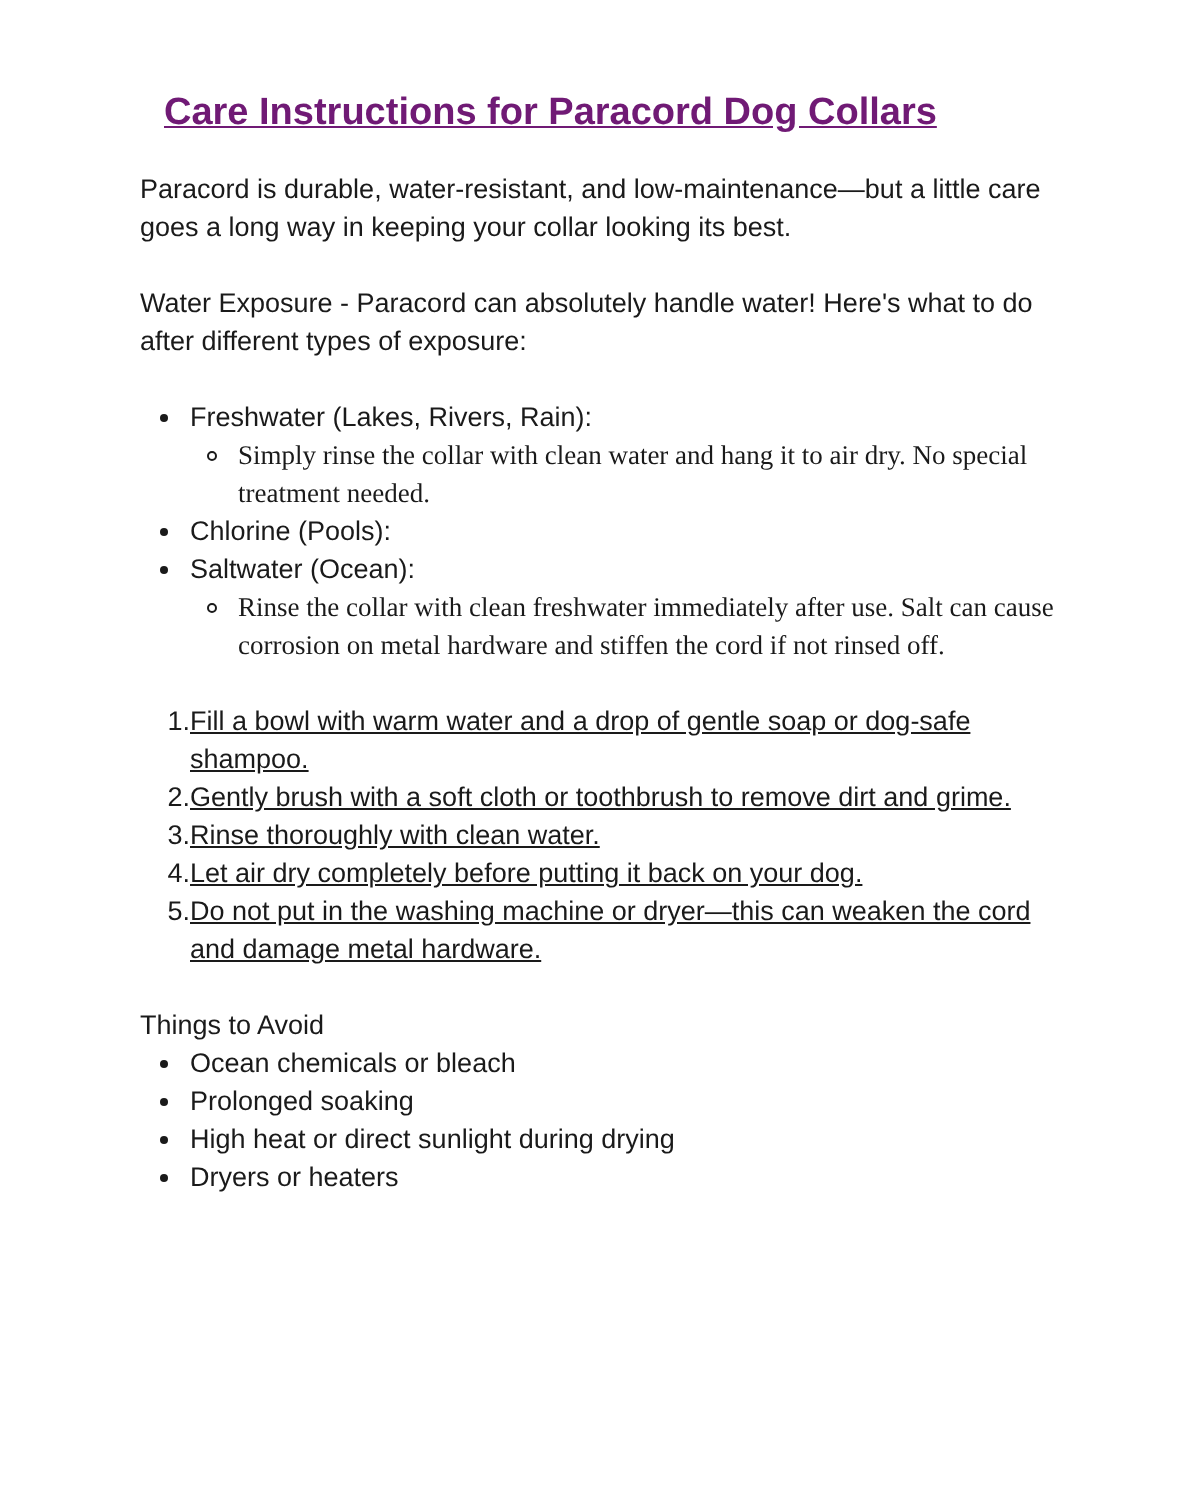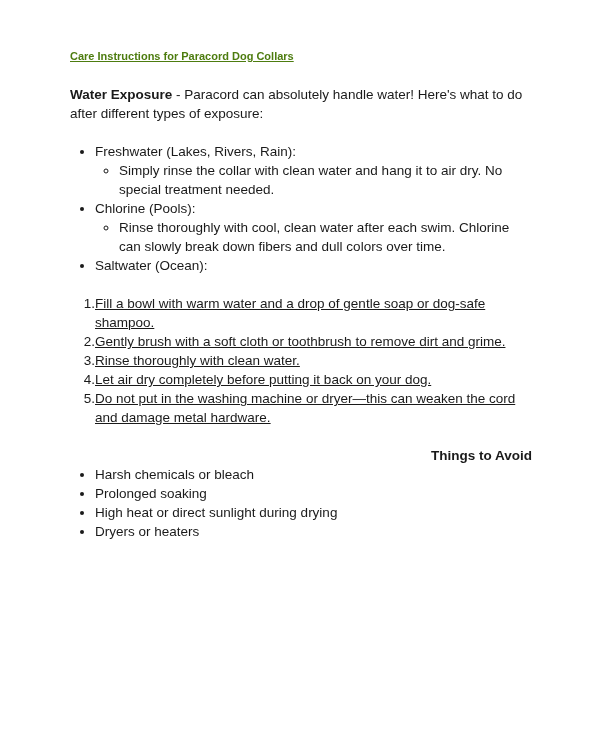--- a/index.html
+++ b/index.html
@@ -16,46 +16,46 @@
   }
   .doc {
     box-sizing: border-box;
     padding: 47px 68px 0 70px;
     font-family: "Liberation Sans", "DejaVu Sans", sans-serif;
     font-size: 13.5px;
     line-height: 19px;
     color: #1a1a1a;
   }
   .doc-title {
-    font-size: 11px;
+    font-size: 19px;
     line-height: 19px;
     font-weight: bold;
     text-decoration: underline;
-    margin: 0 0 19px 0;
-    color: #4d7c0f;
+    margin: 0 0 19px 12px;
+    color: #701a75;
   }
   p {
     margin: 19px 0;
   }
   .b {
-    font-weight: bold;
-    text-align: right;
+    font-weight: normal;
   }
   ul.top-list {
     margin: 0 0;
     padding-left: 25px;
     list-style: disc;
   }
   ul.top-list > li {
     margin: 0;
   }
   ul.sub-list {
     margin: 0;
     padding-left: 24px;
     list-style: circle;
+    font-family: Liberation Serif, serif;
   }
   ol.steps {
     margin: 19px 0;
     padding-left: 25px;
     list-style: none;
     counter-reset: step;
   }
   ol.steps > li {
     position: relative;
     counter-increment: step;
@@ -76,53 +76,54 @@
   }
 </style>
 </head>
 <body>
 
 <div class="page">
   <div class="doc">
 
     <h1 class="doc-title">Care Instructions for Paracord Dog Collars</h1>
 
+    <p>Paracord is durable, water-resistant, and low-maintenance—but a little care goes a long way in keeping your collar looking its best.</p>
 
     <p><span class="b">Water Exposure</span><span> - Paracord can absolutely handle water! Here's what to do after different types of exposure:</span></p>
 
     <ul class="top-list">
       <li>
         <span>Freshwater (Lakes, Rivers, Rain):</span>
         <ul class="sub-list">
           <li>Simply rinse the collar with clean water and hang it to air dry. No special treatment needed.</li>
         </ul>
       </li>
       <li>
         <span>Chlorine (Pools):</span>
-        <ul class="sub-list">
-          <li>Rinse thoroughly with cool, clean water after each swim. Chlorine can slowly break down fibers and dull colors over time.</li>
-        </ul>
       </li>
       <li>
         <span>Saltwater (Ocean):</span>
+        <ul class="sub-list">
+          <li>Rinse the collar with clean freshwater immediately after use. Salt can cause corrosion on metal hardware and stiffen the cord if not rinsed off.</li>
+        </ul>
       </li>
     </ul>
 
 
     <ol class="steps">
       <li>Fill a bowl with warm water and a drop of gentle soap or dog-safe shampoo.</li>
       <li>Gently brush with a soft cloth or toothbrush to remove dirt and grime.</li>
       <li>Rinse thoroughly with clean water.</li>
       <li>Let air dry completely before putting it back on your dog.</li>
       <li>Do not put in the washing machine or dryer—this can weaken the cord and damage metal hardware.</li>
     </ol>
 
     <p class="b avoid-heading">Things to Avoid</p>
 
     <ul class="avoid-list">
-      <li>Harsh chemicals or bleach</li>
+      <li>Ocean chemicals or bleach</li>
       <li>Prolonged soaking</li>
       <li>High heat or direct sunlight during drying</li>
       <li>Dryers or heaters</li>
     </ul>
 
   </div>
 </div>
 
 </body></html>

